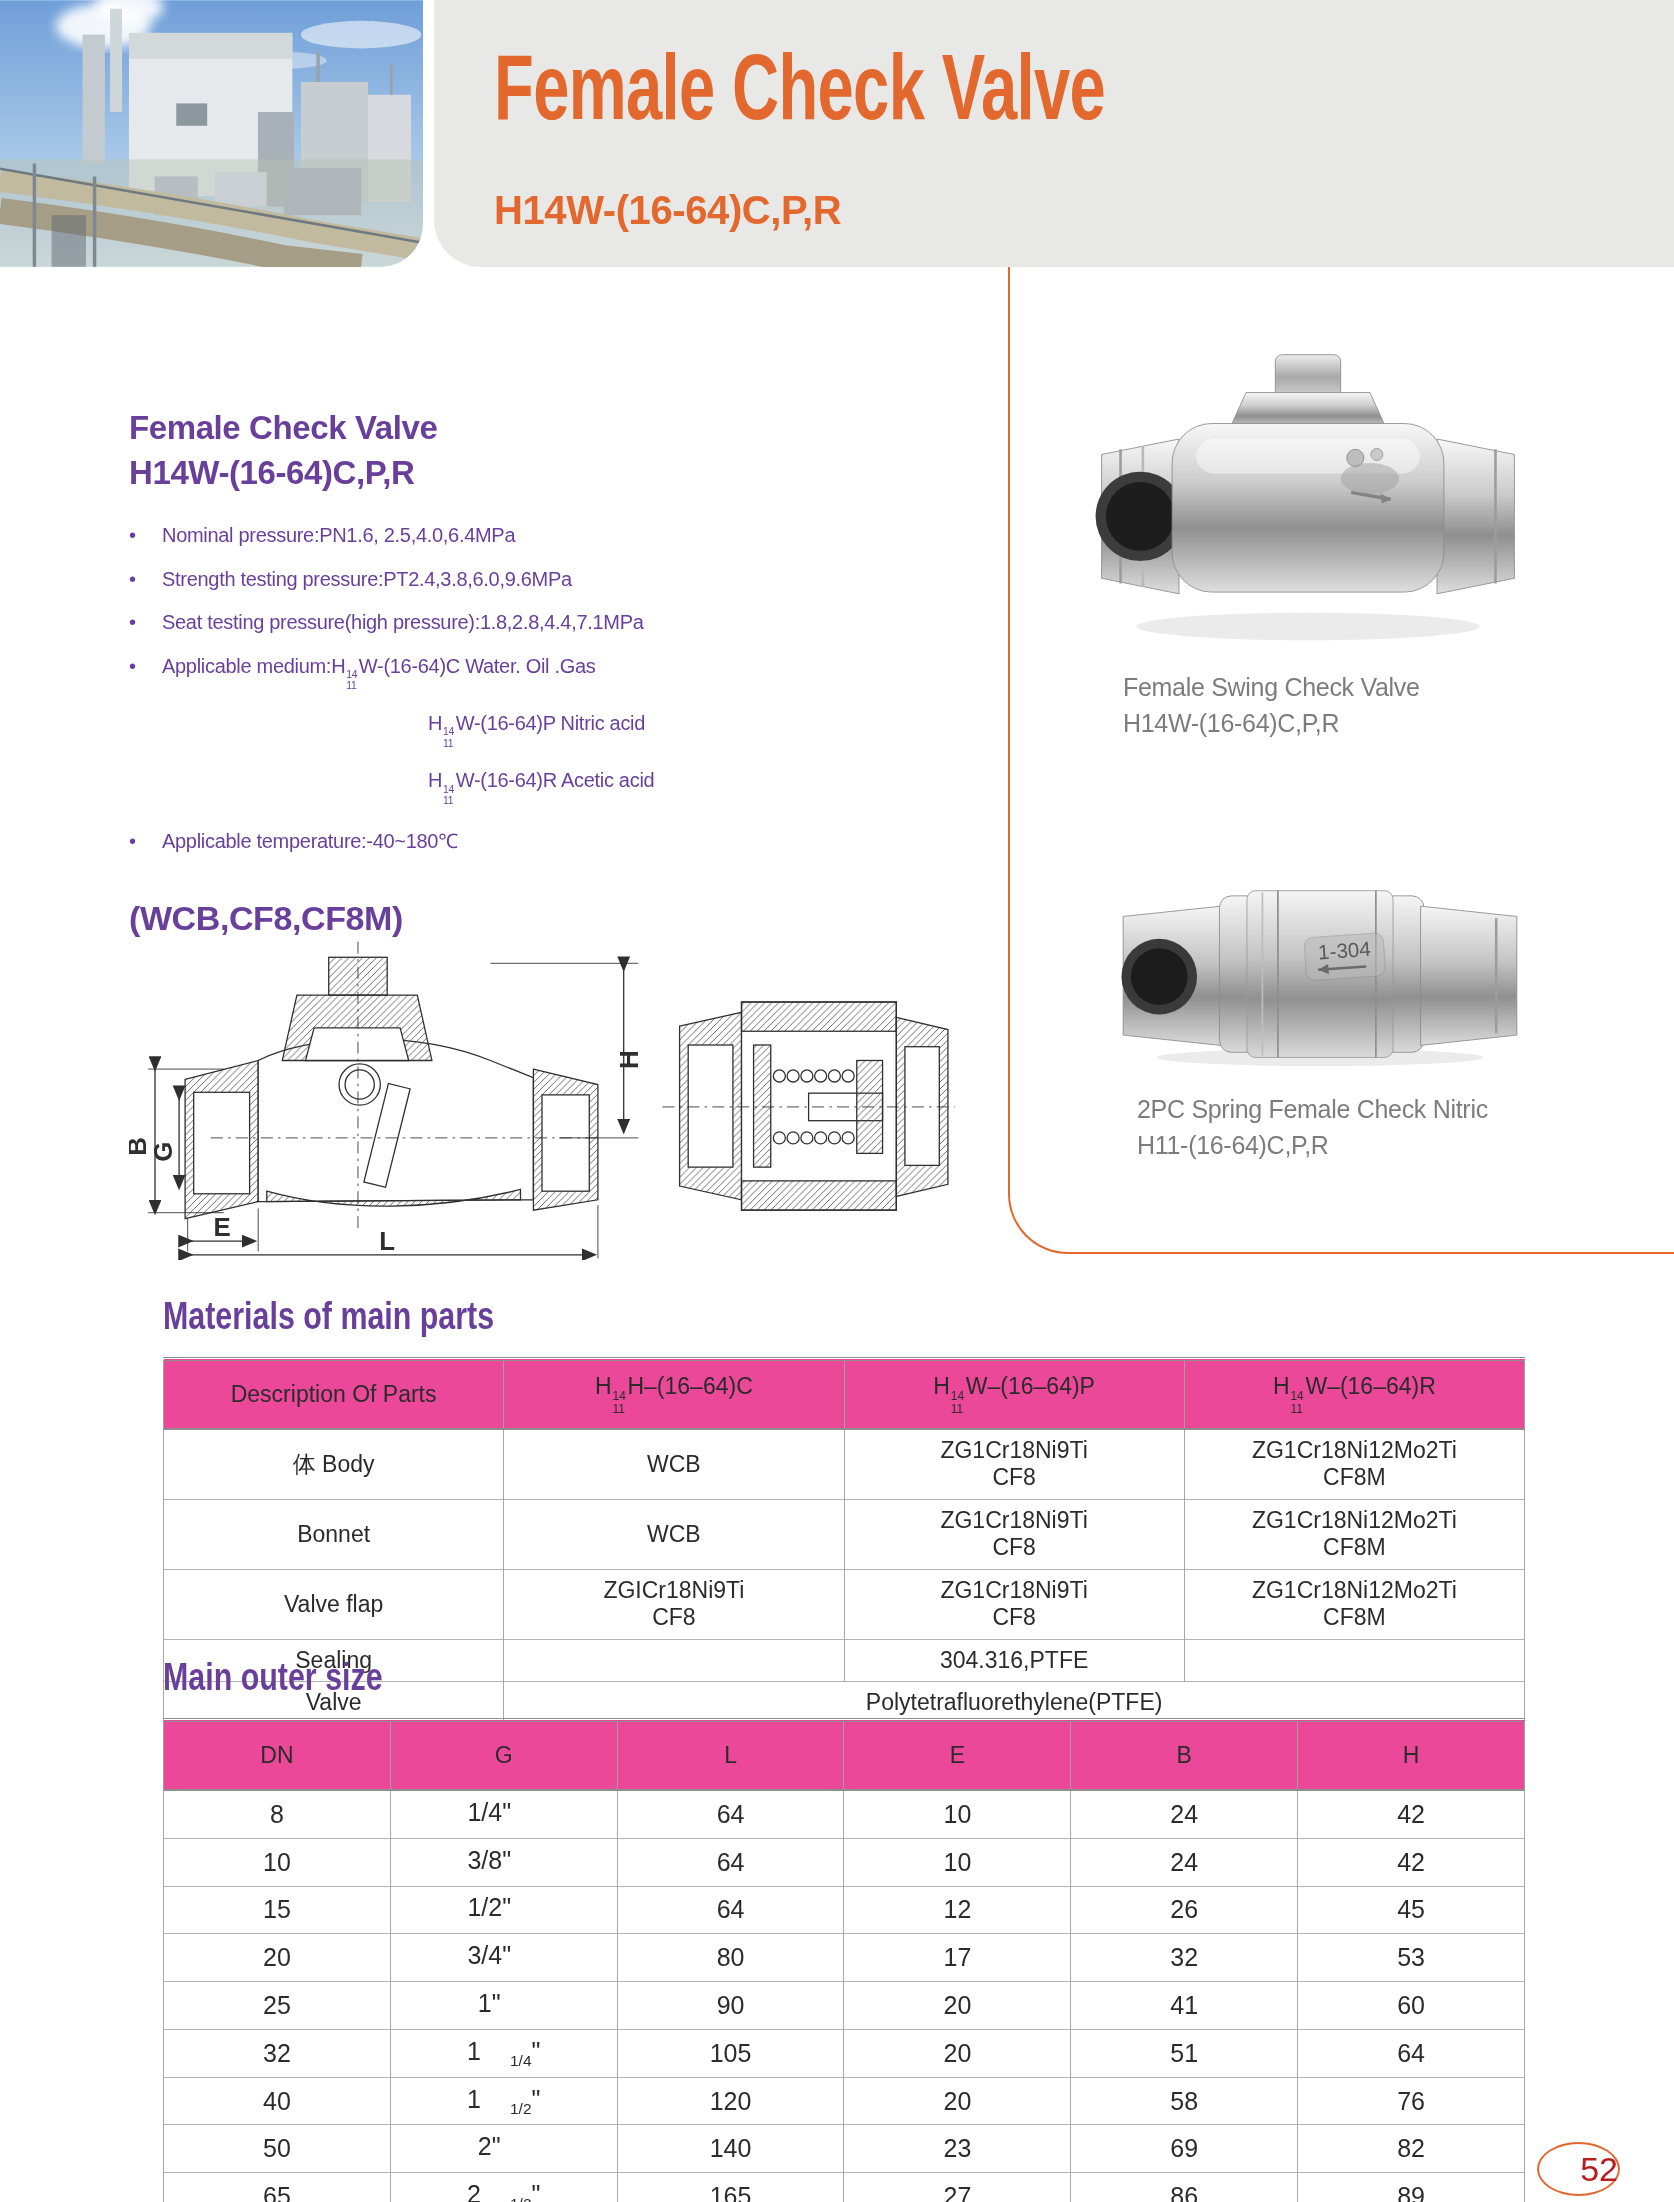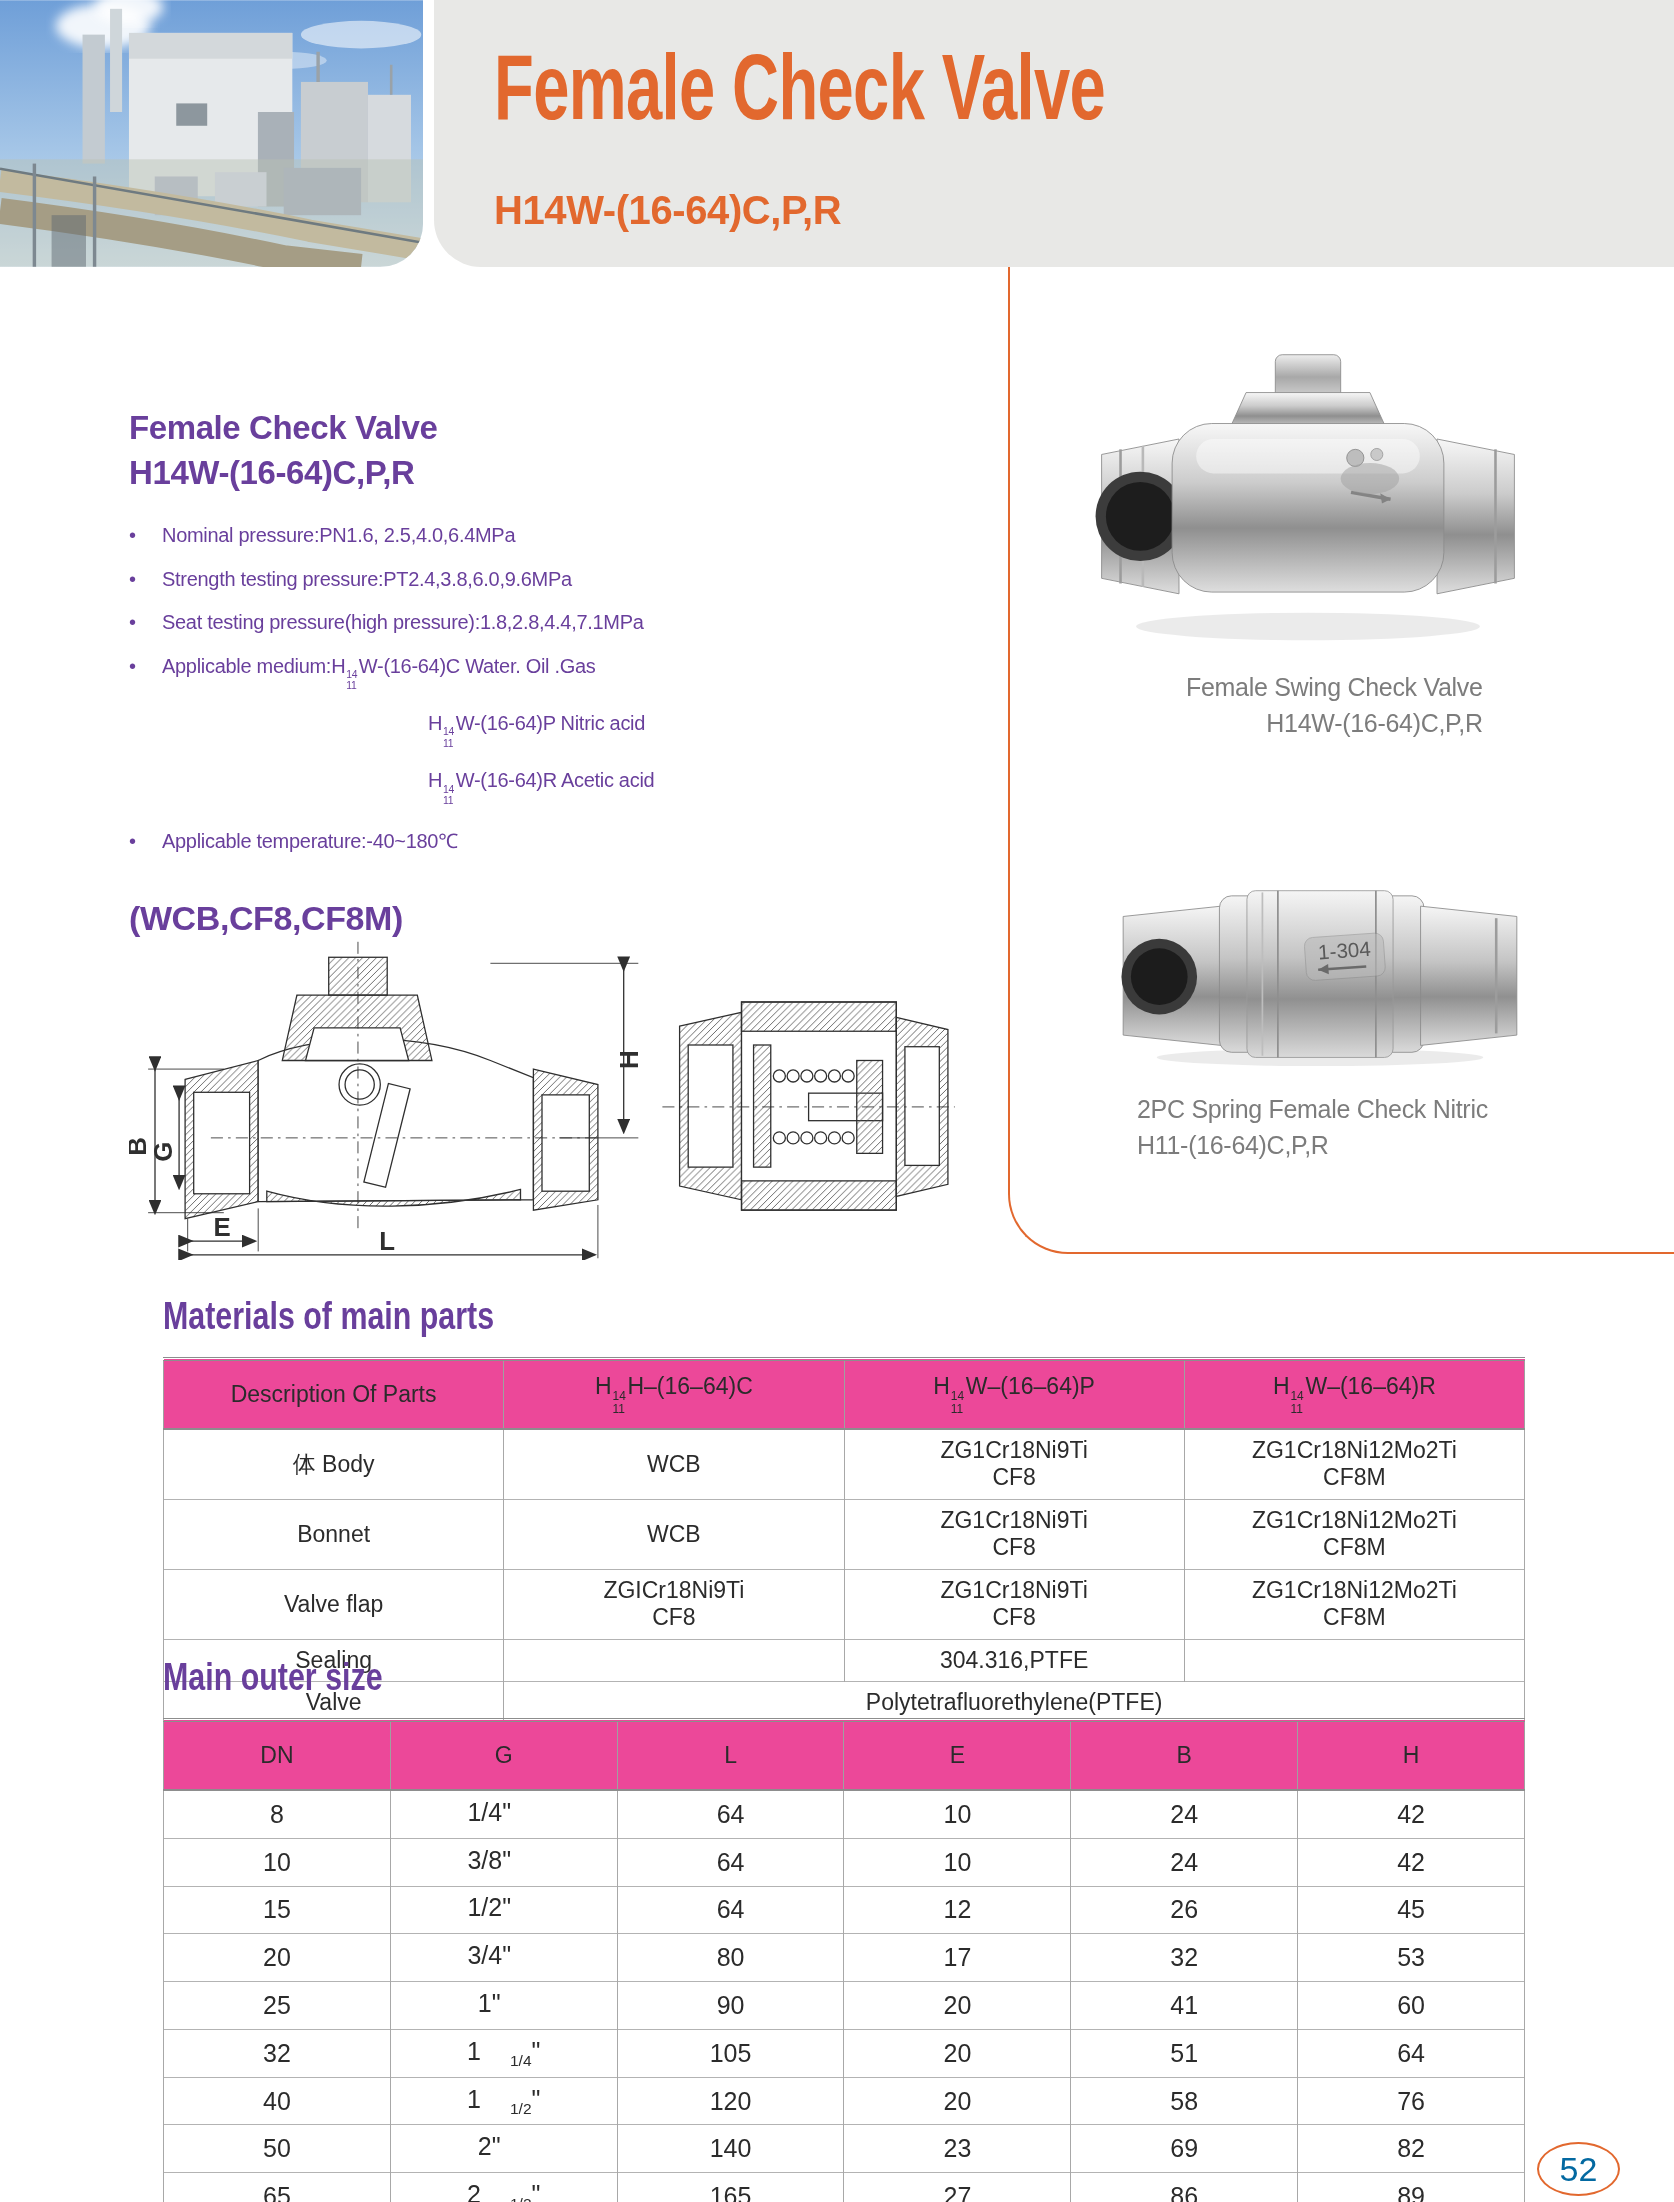--- a/index.html
+++ b/index.html
@@ -26,21 +26,21 @@
   .bullet.cont{padding-left:299px;}
   .stack{display:inline-flex;flex-direction:column;align-items:flex-start;
     font-size:.52em;line-height:1.08;vertical-align:-0.5em;margin:0 1.7px 0 0.9px;font-weight:normal;text-align:center;}
   .wcb-note{margin-top:45px;font-size:34px;font-weight:bold;color:#693f9c;letter-spacing:-0.4px;}
   
   .orange-corner{position:absolute;left:1008px;top:267px;width:664px;height:985px;
     border-left:2.6px solid #e2682e;border-bottom:2.6px solid #e2682e;
     border-bottom-left-radius:60px;pointer-events:none;}
   .valve-photo-1{position:absolute;left:1093px;top:310px;}
   .caption{position:absolute;font-size:25px;color:#7c7c7c;line-height:1.45;letter-spacing:-0.3px;}
-  .cap1{left:1186px;top:669px;text-align:right;}
+  .cap1{left:1123px;top:669px;}
   .valve-photo-2{position:absolute;left:1118px;top:882px;}
   .cap2{left:1137px;top:1091px;}
   
   .drawings{position:absolute;left:129px;top:916px;}
   
   .section{position:absolute;left:163px;width:1526px;}
   .sec-materials{top:1295px;}
   .sec-size{top:1656px;}
   .sec-heading{font-size:38px;font-weight:bold;color:#693f9c;margin:0 0 19px 0;
     transform:scaleX(.80);transform-origin:0 50%;white-space:nowrap;}
@@ -50,21 +50,21 @@
     border-bottom:2.6px solid #8d8d8d;border-left:0.9px solid #a0a0a0;border-right:0.9px solid #a0a0a0;}
   table.cat td{text-align:center;border:0.9px solid #a8a8a8;border-top:1.7px solid #b3b3b3;
     padding:6.9px 5.2px;}
   table.cat tr td{border-bottom:none;}
   .mat-cell{white-space:pre-line;line-height:1.2;}
   table.size td{height:40px;padding:3.4px 5.2px;font-size:25px;}
   sub.frac{font-size:.62em;margin-left:29px;}
   
   .page-badge{position:absolute;left:1537px;top:2142px;width:79px;height:50px;
     border:2.6px solid #e2682e;border-radius:50%;display:flex;align-items:center;
-    justify-content:center;font-size:34px;color:#0369a1;}
+    justify-content:flex-end;font-size:34px;color:#b91c1c;}
 </style>
 </head>
 <body>
 
 <div class="photo-top">
   <svg width="423" height="267" viewBox="0 0 492 310">
     <defs>
       <linearGradient id="sky" x1="0" y1="0" x2="0" y2="1">
         <stop offset="0" stop-color="#6f9fd8"></stop>
           <stop offset="0.6" stop-color="#a8c8e8"></stop>

